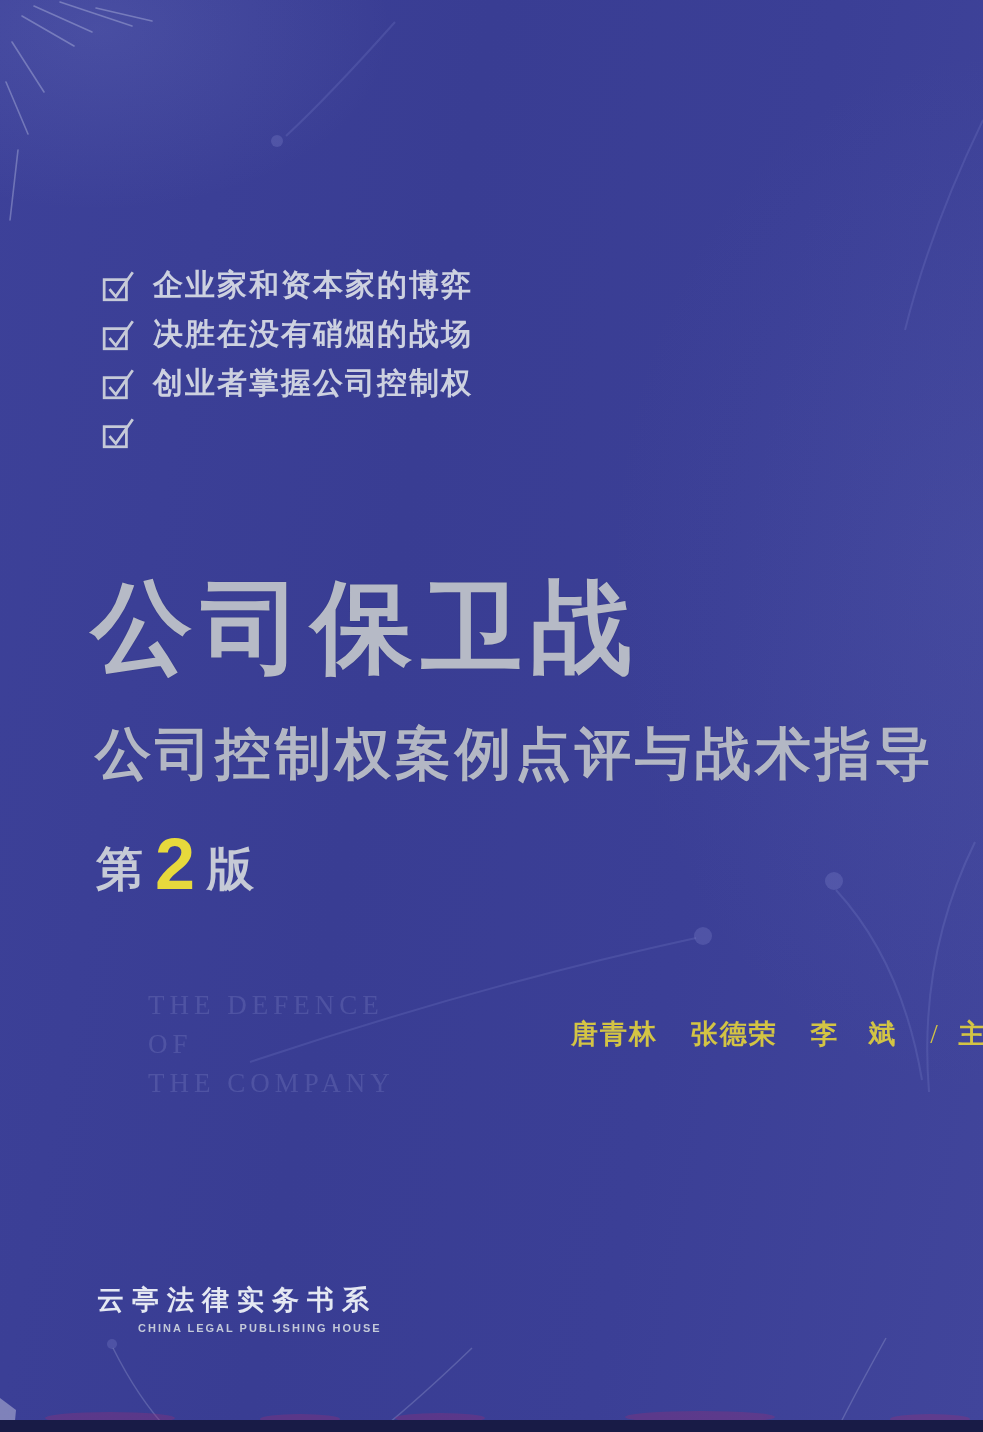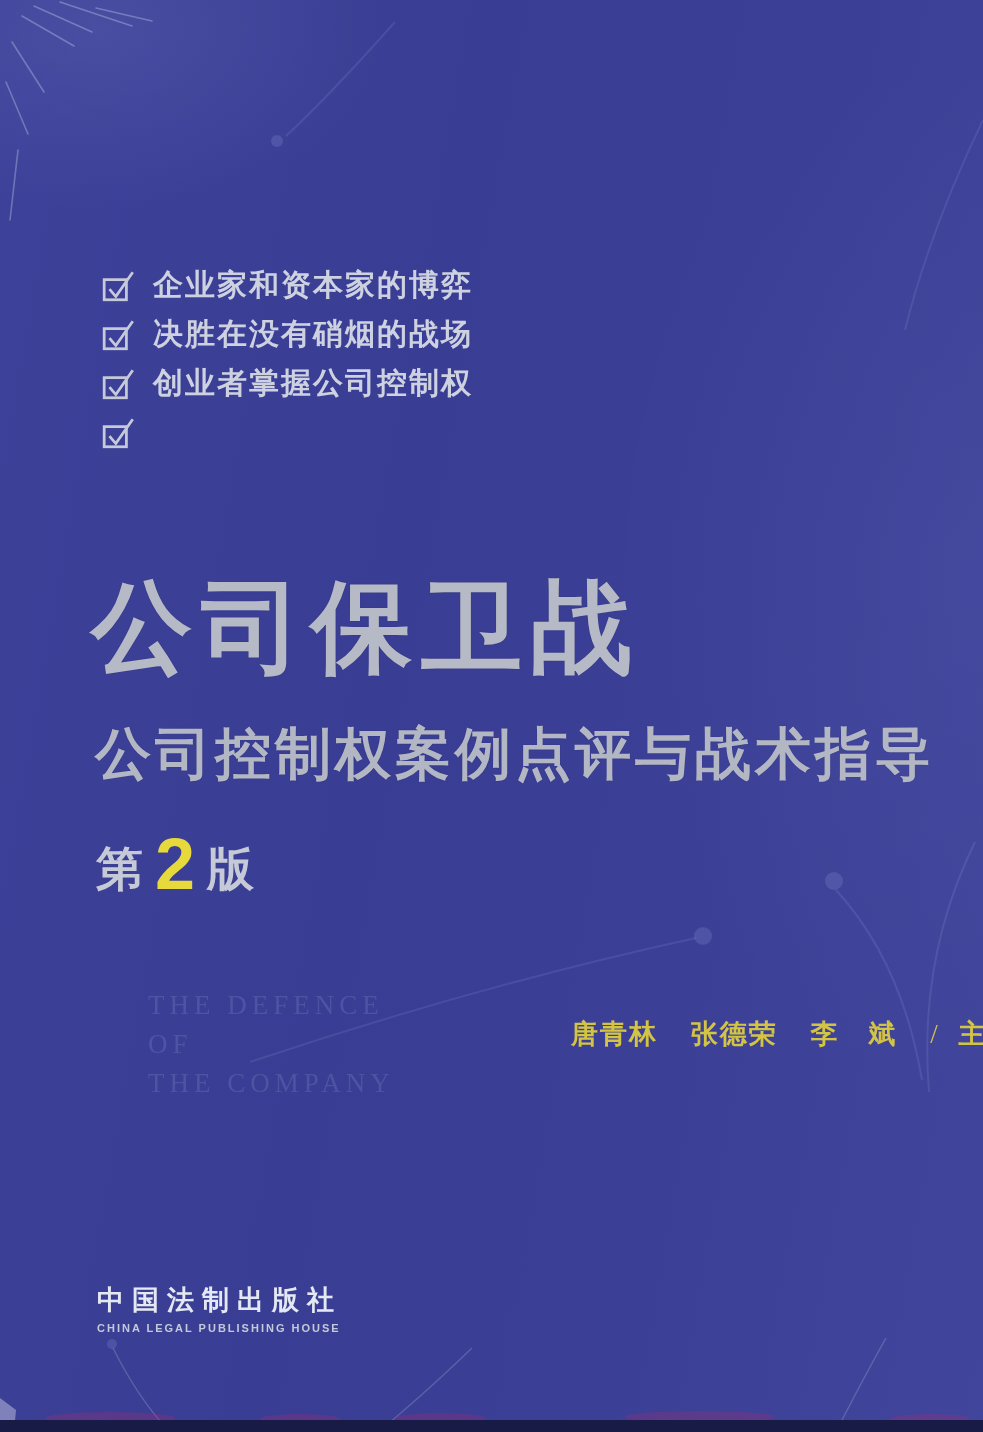--- a/index.html
+++ b/index.html
@@ -75,20 +75,21 @@
   .authors .sep{margin-right:10px;font-weight:400;}
   .publisher{position:absolute;left:97px;top:1282px;}
   .pub-zh{
     font-size:27px;font-weight:700;letter-spacing:8px;
     color:#e4e8f2;
   }
   .pub-en{
     margin-top:4px;
     font-size:11px;font-weight:700;letter-spacing:2px;
     color:#c4cad9;
+    margin-left:41px;
   }
   .bottom-band{
     position:absolute;left:0;bottom:0;width:983px;height:12px;
     background:#181b46;
   }
 </style>
 </head>
 <body>
 
 <div class="cover">
@@ -184,18 +185,18 @@
 
   <div class="authors">
     <span class="name">唐青林</span>
     <span class="name">张德荣</span>
     <span class="name">李　斌</span>
     <span class="sep">/</span>
     <span class="role">主编</span>
   </div>
 
   <div class="publisher">
-    <div class="pub-zh">中国法制出版社</div>
+    <div class="pub-zh">云亭法律实务书系</div>
     <div class="pub-en">CHINA LEGAL PUBLISHING HOUSE</div>
   </div>
 
   <div class="bottom-band"></div>
 </div>
 
 </body></html>

